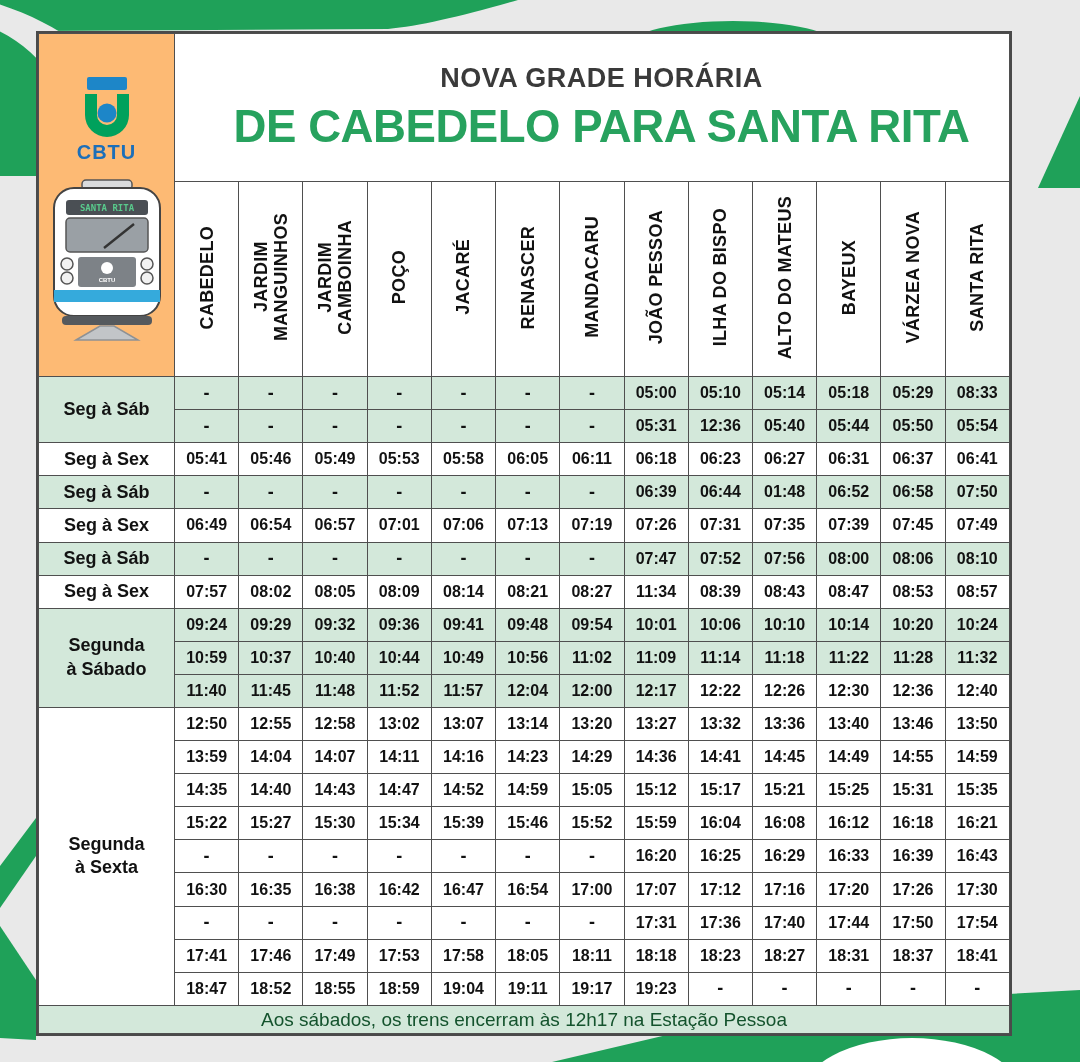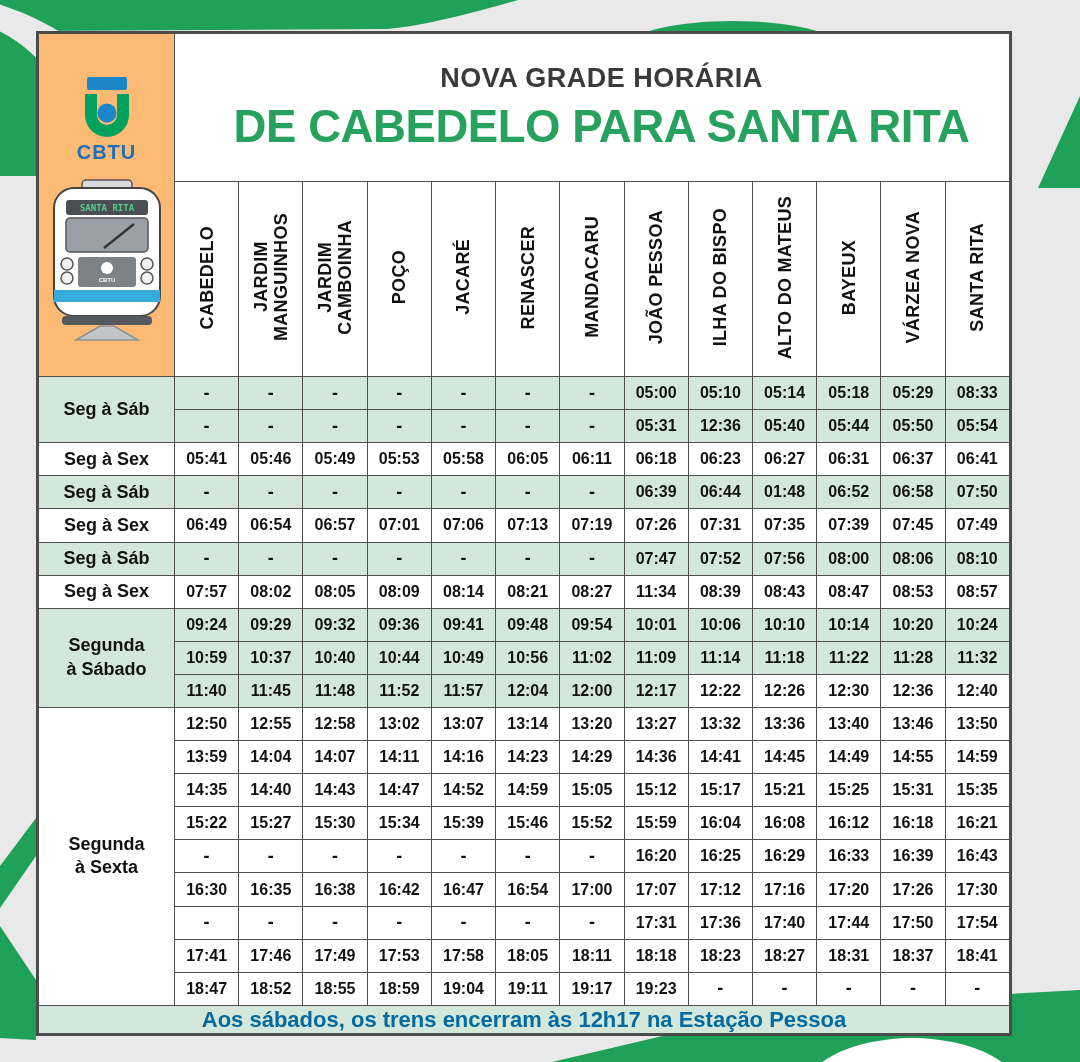--- a/index.html
+++ b/index.html
@@ -24,21 +24,21 @@
              font-weight:bold; font-size:18px; line-height:1.12; white-space:pre-line;
              letter-spacing:0.3px; max-height:186px; }
   tr.time-row { height:33px; }
   td.time { font-weight:bold; font-size:16px; }
   td.time.dash { font-size:18px; font-weight:900; }
   td.rowlabel { font-weight:bold; font-size:18px; }
   td.rowlabel .lbl { width:fit-content; margin:0 auto; text-align:center; white-space:pre-line; line-height:1.3; }
   .g { background:#d3e8da; }
   .w { background:#ffffff; }
   tr.note-row { height:28px; }
-  td.note { background:#d3e8da; font-weight:bold; font-size:22px; color:#0369a1; }
+  td.note { background:#d3e8da; font-weight:normal; font-size:19px; color:#14532d; }
 </style>
 </head>
 <body>
 
 <div class="stage">
 
   <svg class="deco" viewBox="0 0 1080 1062" xmlns="http://www.w3.org/2000/svg">
     <path d="M0,0 H518 C462,16 420,26 388,29 L36,31 L36,176 L0,176 Z" fill="#1fa159"></path>
     <path d="M-8,2 C56,22 104,54 130,110 L98,178 C78,98 38,46 -8,28 Z" fill="#e9e9e9"></path>
     <ellipse cx="733" cy="46" rx="104" ry="25" fill="#1fa159"></ellipse>

